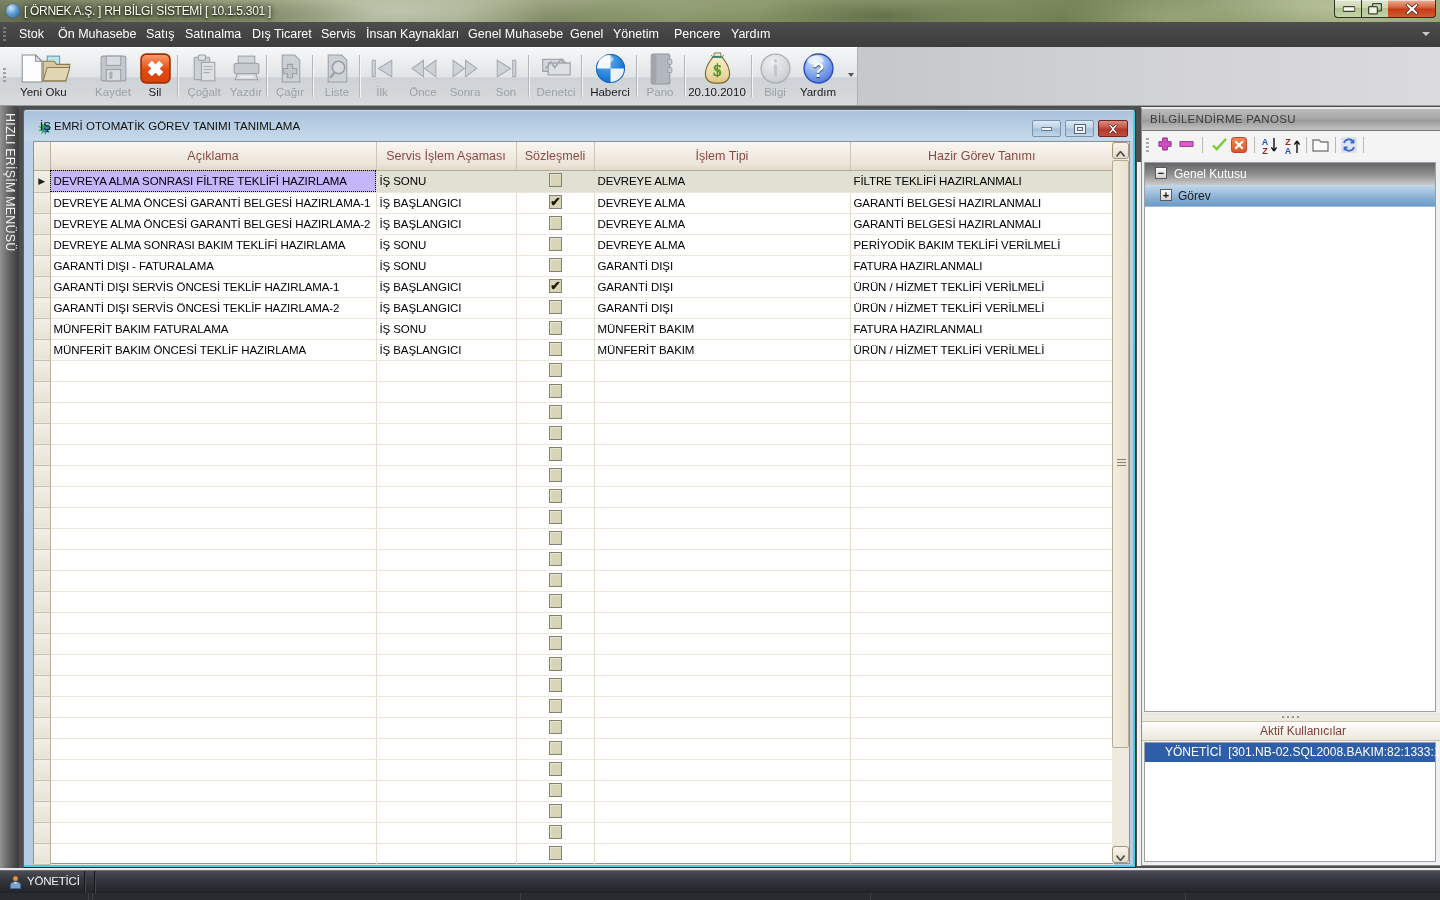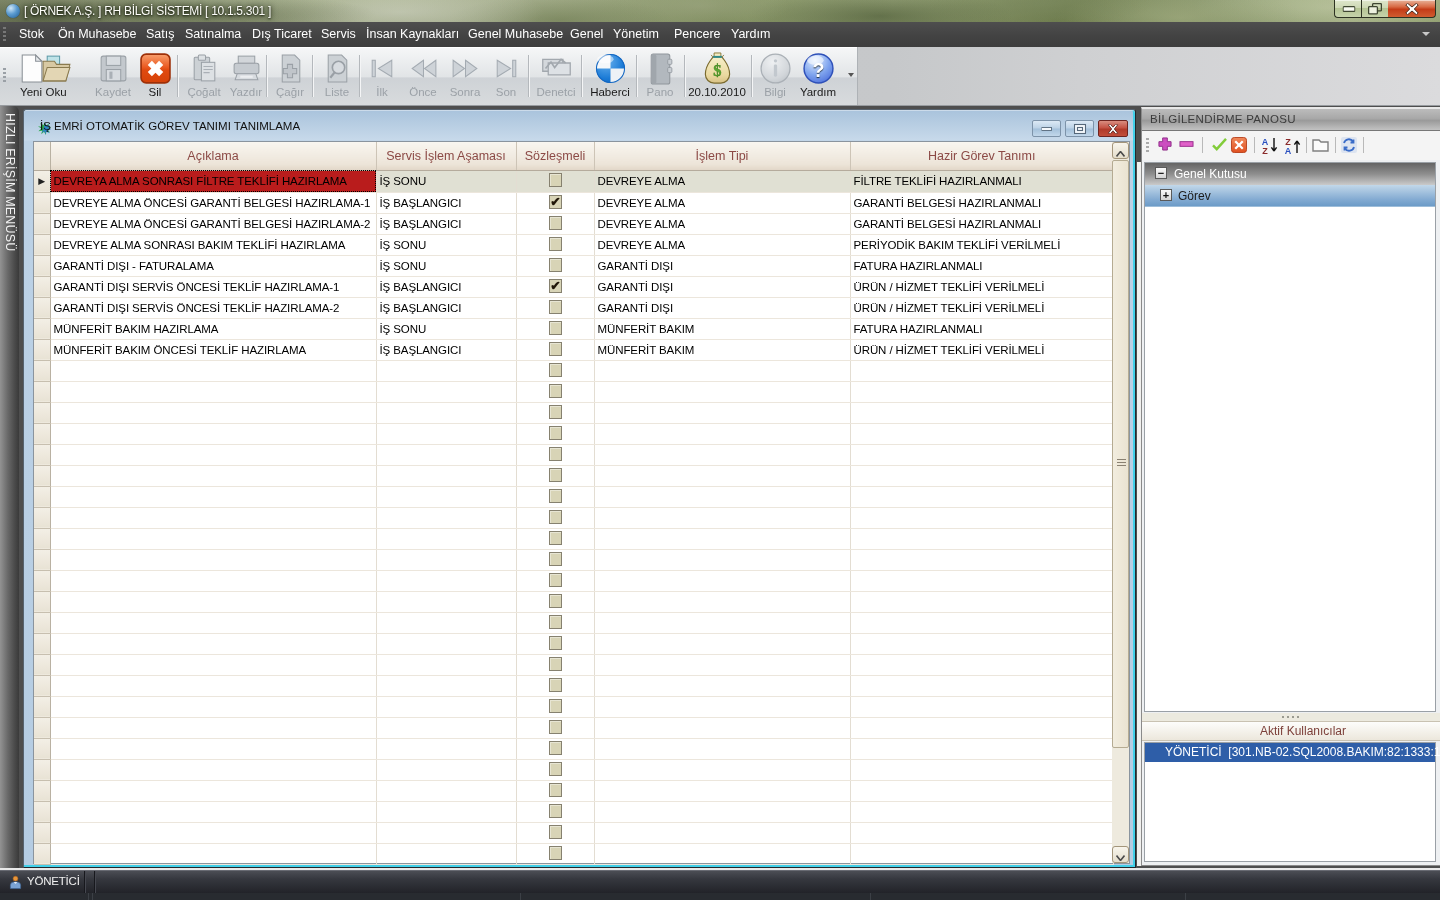--- a/index.html
+++ b/index.html
@@ -80,21 +80,21 @@
 #gridwrap{position:absolute;left:9px;top:31px;width:1097px;height:723px;
  background:#fff;border:1px solid #8a949e;}
 #grid{border-collapse:collapse;table-layout:fixed;width:1080px;font-size:11.5px;letter-spacing:-0.1px;color:#000;}
 #grid td{height:21px;padding:0 2px 0 3px;border-right:1px solid #e3ddd2;border-bottom:1px solid #ece6dc;
  overflow:hidden;white-space:nowrap;}
 #grid tr.hdr th{height:28px;background:linear-gradient(#f9f6f0,#ece4d8 80%,#e2d7c8);
  color:#8c4a46;font-weight:normal;font-size:12.5px;letter-spacing:0;border-right:1px solid #cdc4b6;border-bottom:1px solid #b5ab9c;}
 #grid td.rs{background:linear-gradient(#f3efe6,#e8e2d4);border-right:1px solid #b9b1a2;border-bottom:1px solid #c7bfaf;padding:0;}
 #grid tr.hdr th.rs{background:linear-gradient(#f3efe6,#e8e2d4);border-right:1px solid #b9b1a2;}
 #grid tr.sel td{background:#e0e0d3;}
-#grid tr.sel td.focus{background:#b91c1c;outline:1px dotted #000;outline-offset:-1px;}
+#grid tr.sel td.focus{background:#c4b5fd;outline:1px dotted #000;outline-offset:-1px;}
 #grid tr.sel td.rs{background:linear-gradient(#f3efe6,#e8e2d4);}
 .arr{display:block;text-align:center;font-size:9px;color:#222;line-height:21px;}
 #grid td.cc{text-align:center;}
 .cb{display:inline-block;width:13px;height:14px;background:#d8d4b6;border:1px solid #86816f;
  box-shadow:inset 1px 1px 0 rgba(255,255,255,.4);vertical-align:middle;margin-top:-2px;}
 .cbc{display:inline-block;width:13px;height:14px;background:#d8d4b6;border:1px solid #86816f;
  font-size:12.5px;line-height:13px;color:#201608;vertical-align:middle;margin-top:-2px;font-weight:bold;}
 
 #vsb{position:absolute;right:0;top:0;width:17px;height:721px;background:#eeeade;}
 .sbb{position:absolute;left:0;width:17px;height:17px;background:linear-gradient(#f8f5ec,#e4ddcb);
@@ -481,21 +481,21 @@
 <tr>
               <td class="rs"></td>
               <td class="c1">GARANTİ DIŞI SERVİS ÖNCESİ TEKLİF HAZIRLAMA-2</td>
               <td>İŞ BAŞLANGICI</td>
               <td class="cc"><span class="cb"></span></td>
               <td>GARANTİ DIŞI</td>
               <td class="last">ÜRÜN / HİZMET TEKLİFİ VERİLMELİ</td>
             </tr>
 <tr>
               <td class="rs"></td>
-              <td class="c1">MÜNFERİT BAKIM HAZIRLAMA</td>
+              <td class="c1">MÜNFERİT BAKIM FATURALAMA</td>
               <td>İŞ SONU</td>
               <td class="cc"><span class="cb"></span></td>
               <td>MÜNFERİT BAKIM</td>
               <td class="last">FATURA HAZIRLANMALI</td>
             </tr>
 <tr>
               <td class="rs"></td>
               <td class="c1">MÜNFERİT BAKIM ÖNCESİ TEKLİF HAZIRLAMA</td>
               <td>İŞ BAŞLANGICI</td>
               <td class="cc"><span class="cb"></span></td>

